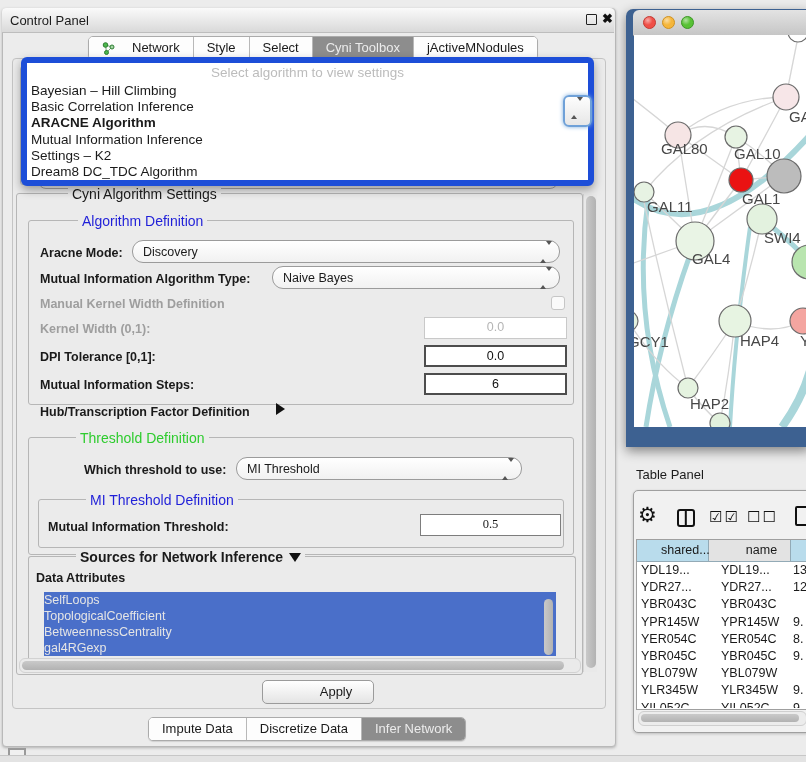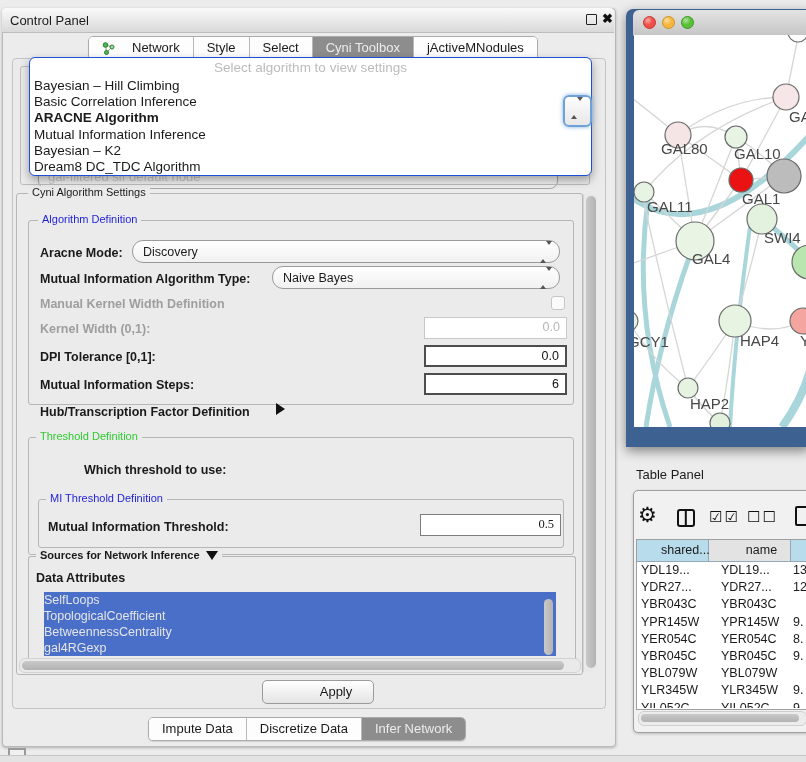--- a/index.html
+++ b/index.html
@@ -16,49 +16,49 @@
   #cp-close{left:602px;top:11px;font-size:13px;font-weight:bold;color:#111;}
   .tabstrip{display:flex;border:1px solid #ababab;border-radius:5px;overflow:hidden;background:#fff;
       box-shadow:0 1px 1px rgba(0,0,0,.12);}
   .tab{padding:0 13px;line-height:22px;height:22px;font-size:13px;color:#1a1a1a;background:#fdfdfd;
       border-right:1px solid #b8b8b8;display:flex;align-items:center;gap:17px;white-space:nowrap;}
   .tab:last-child{border-right:none;}
   .tab.active{background:#8d8d8d;color:#ececec;}
   #cp-tabs{left:88px;top:36px;}
   #cp-inner{left:12px;top:58px;width:592px;height:649px;background:#ebebeb;border:1px solid #c4c4c4;border-radius:4px;}
   
-  #algo-popup{left:29px;top:57px;width:561px;height:117px;background:#fff;border:1px solid #1d4ed8;
+  #algo-popup{left:21px;top:57px;width:561px;height:117px;background:#fff;border:6px solid #1d4ed8;
       border-radius:6px;box-shadow:0 4px 10px rgba(0,0,0,.35);z-index:40;text-decoration:underline;}
   #algo-placeholder{left:0;top:2px;width:561px;text-align:center;color:#bcbcbc;font-size:13.5px;}
   #popup-items{left:4px;top:20px;width:550px;}
   .popup-item{font-size:13.5px;line-height:16.2px;white-space:nowrap;}
   .popup-item.bold{font-weight:bold;}
   
   #frag-fieldset{left:20px;top:66px;width:568px;height:117px;border:1px solid #bdbdbd;border-radius:3px;z-index:5;}
   #frag-combo{left:38px;top:158px;width:518px;height:29px;border:1px solid #a8a8a8;border-radius:8px;
       background:linear-gradient(#fdfdfd,#eee);z-index:4;}
   #frag-ghost{left:48px;top:169px;color:#c9c9c9;font-size:13px;z-index:6;}
   #frag-btn{left:563px;top:95px;width:25px;height:28px;border:2px solid #6fa1d8;border-radius:6px;
       background:linear-gradient(#fdfdfd,#e7e7e7);box-shadow:0 0 4px #7fb0e0;z-index:45;}
   
   .fieldset{border:1px solid #b6b6b6;border-radius:3px;}
-  .legend{background:#ebebeb;padding:0 4px;font-size:11px;white-space:nowrap;z-index:12;}
+  .legend{background:#ebebeb;padding:0 4px;font-size:14px;white-space:nowrap;z-index:12;margin-left:40px;}
   .legend.blue{color:#1f1fd8;}
   .legend.green{color:#2ecc2e;}
   .legend.bold{font-weight:bold;}
   .lbl{font-weight:bold;font-size:12.5px;white-space:nowrap;}
   .lbl.gray{color:#9e9e9e;}
   .combo{background:linear-gradient(#ffffff,#f1f1f1);border:1px solid #9b9b9b;border-radius:11px;
       font-size:12.5px;display:flex;align-items:center;padding-left:10px;box-sizing:border-box;height:23px;}
   .spin{position:absolute;right:7px;top:4px;}
   .arr-up{width:0;height:0;border-left:3.5px solid transparent;border-right:3.5px solid transparent;
       border-bottom:4.5px solid #555;margin-bottom:2.5px;}
   .arr-dn{width:0;height:0;border-left:3.5px solid transparent;border-right:3.5px solid transparent;
       border-top:4.5px solid #555;}
-  .tfield{background:#fff;box-sizing:border-box;font-size:12.5px;text-align:right;padding:2px 6px;height:22px;}
+  .tfield{background:#fff;box-sizing:border-box;font-size:12.5px;text-align:center;padding:2px 6px;height:22px;}
   .tfield.on{border:2px solid #4d4d4d;color:#111;}
   .tfield.off{border:1px solid #c9c9c9;color:#b5b5b5;}
   .checkbox{width:14px;height:14px;border:1px solid #c6c6c6;border-radius:3px;background:#fafafa;box-sizing:border-box;}
   .tri-right{width:0;height:0;border-top:6px solid transparent;border-bottom:6px solid transparent;border-left:9px solid #111;display:inline-block;}
   .tri-down{width:0;height:0;border-left:6px solid transparent;border-right:6px solid transparent;border-top:9px solid #111;display:inline-block;}
   #attr-list{left:44px;top:592px;width:512px;}
   .attr-item{background:#4a6fc9;color:#e5e5e5;font-size:12.5px;line-height:16px;padding-left:0;white-space:nowrap;}
   .vscroll{background:#e9e9e9;border-left:1px solid #d5d5d5;}
   .thumb{background:linear-gradient(90deg,#c9c9c9,#b2b2b2);border-radius:5px;}
   .hthumb{background:linear-gradient(#c9c9c9,#b2b2b2);border-radius:5px;}
@@ -135,21 +135,21 @@
     <span class="spin"><span class="arr-up"></span><span class="arr-dn"></span></span>
   </div>
 
   <div id="algo-popup" class="abs">
     <div id="algo-placeholder" class="abs">Select algorithm to view settings</div>
     <div id="popup-items" class="abs">
         <div class="popup-item">Bayesian – Hill Climbing</div>
         <div class="popup-item">Basic Correlation Inference</div>
         <div class="popup-item bold">ARACNE Algorithm</div>
         <div class="popup-item">Mutual Information Inference</div>
-        <div class="popup-item">Bayesian – K2</div>
+        <div class="popup-item">Settings – K2</div>
         <div class="popup-item">Dream8 DC_TDC Algorithm</div>
       </div>
   </div>
 
   <div class="abs fieldset" style="left:16px;top:193px;width:565px;height:480px;"></div>
   <div class="abs legend" style="left:28px;top:186px;">Cyni Algorithm Settings</div>
   <div class="abs vscroll" style="left:583px;top:194px;width:13px;height:478px;">
     <div class="thumb" style="position:absolute;left:1.5px;top:2px;width:10px;height:472px;"></div>
   </div>
 
@@ -180,20 +180,24 @@
   <div class="abs lbl" style="left:40px;top:378px;">Mutual Information Steps:</div>
   <div class="abs tfield on" style="left:424px;top:373px;width:143px;">6</div>
 
   <div class="abs lbl" style="left:40px;top:405px;">Hub/Transcription Factor Definition</div>
   <div class="abs" style="left:276px;top:403px;"><span class="tri-right"></span></div>
 
   <div class="abs fieldset" style="left:28px;top:437px;width:544px;height:116px;"></div>
   <div class="abs legend green" style="left:36px;top:430px;">Threshold Definition</div>
 
   <div class="abs lbl" style="left:84px;top:463px;">Which threshold to use:</div>
+  <div class="abs combo" style="left:236px;top:457px;width:286px;">
+    <span>MI Threshold</span>
+    <span class="spin"><span class="arr-up"></span><span class="arr-dn"></span></span>
+  </div>
 
   <div class="abs fieldset" style="left:38px;top:499px;width:524px;height:47px;"></div>
   <div class="abs legend blue" style="left:46px;top:492px;">MI Threshold Definition</div>
   <div class="abs lbl" style="left:48px;top:520px;">Mutual Information Threshold:</div>
   <div class="abs tfield" style="left:420px;top:514px;width:141px;border:1px solid #7d7d7d;font-family:Liberation Serif, serif;">0.5</div>
 
   <div class="abs fieldset" style="left:28px;top:556px;width:546px;height:104px;border-bottom:none;border-radius:3px 3px 0 0;"></div>
   <div class="abs legend bold" style="left:36px;top:549px;display:flex;align-items:center;gap:6px;">
     <span>Sources for Network Inference</span>
     <span class="tri-down"></span>

